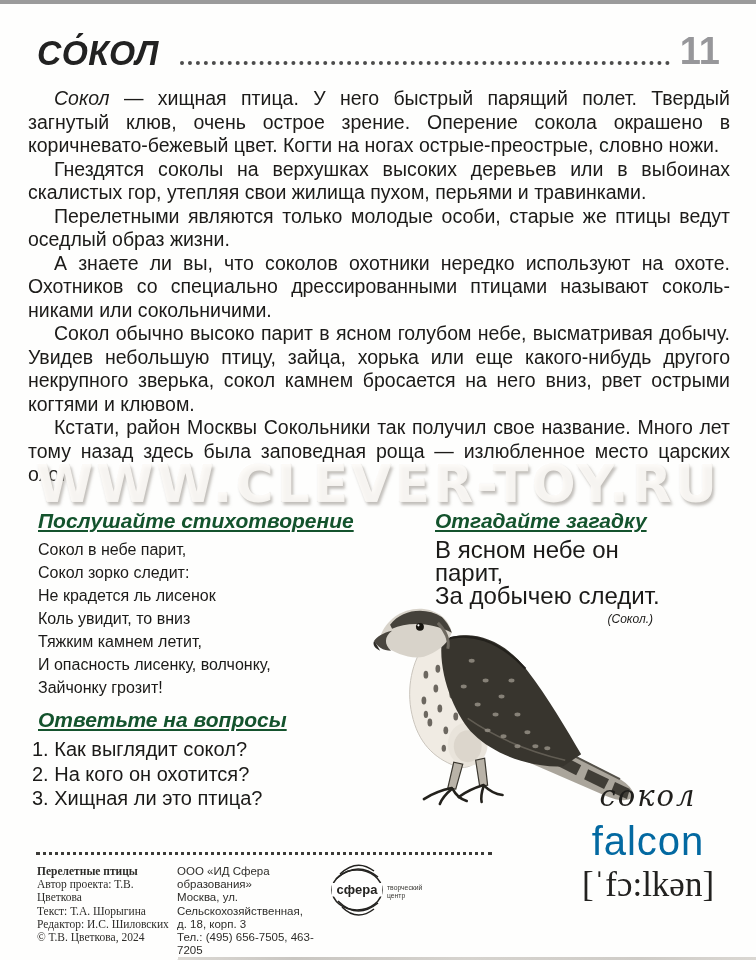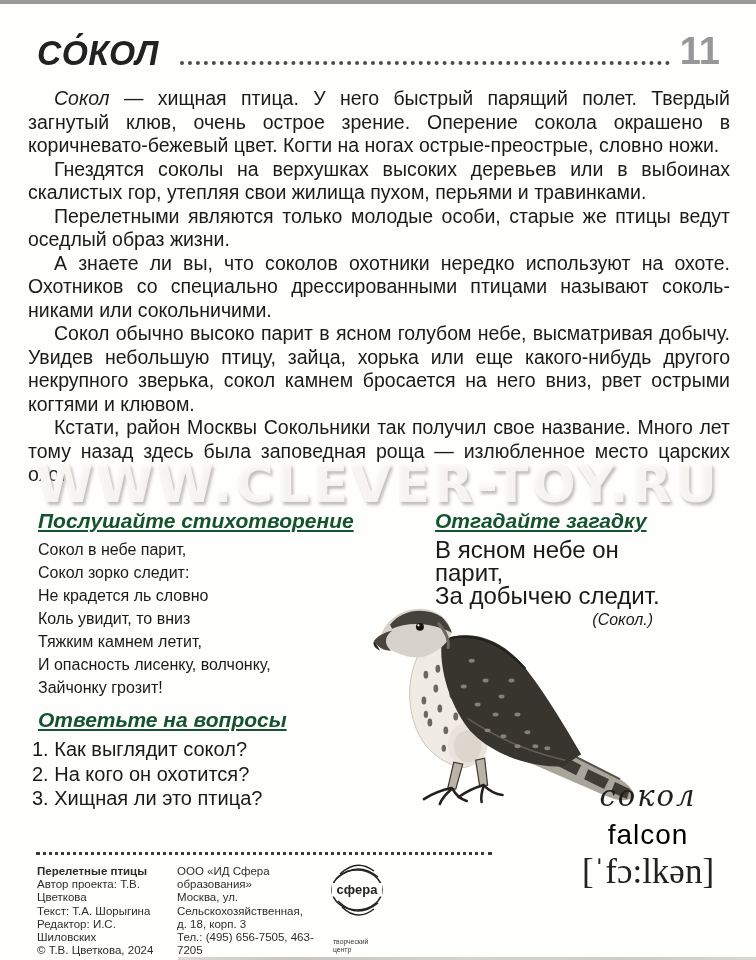--- a/index.html
+++ b/index.html
@@ -28,39 +28,39 @@
   
   .left-col{position:absolute;left:30px;top:505px;width:402px;z-index:2;}
   .sec-heading{font-size:21px;font-weight:700;font-style:italic;margin:0 0 5px 8px;color:#14532d;text-decoration:underline;}
   .pline{font-size:16px;line-height:23px;padding-left:8px;}
   .q-heading{margin-top:9px;}
   .qline{font-size:20px;line-height:24.5px;padding-left:2px;}
 
   
   .right-col{position:absolute;left:435px;top:505px;width:234px;z-index:2;}
   .rline{font-size:24px;line-height:23px;}
-  .answer{font-size:16px;font-style:italic;text-align:right;padding-right:16px;line-height:25px;}
+  .answer{font-size:12px;font-style:italic;text-align:right;padding-right:16px;line-height:25px;}
 
   
   .falcon-wrap{position:absolute;left:368px;top:593px;width:284px;height:211px;z-index:1;}
   .falcon-wrap svg{width:100%;height:100%;}
 
   
   .translation{position:absolute;left:558px;top:775px;width:180px;text-align:center;z-index:2;}
   .cursive{font-family:"DejaVu Serif",serif;font-style:italic;font-size:29px;letter-spacing:2px;color:#201f1c;}
-  .falcon-word{font-size:28px;color:#000000;margin-top:6px;letter-spacing:1px;}
+  .falcon-word{font-size:40px;color:#0369a1;margin-top:6px;letter-spacing:1px;}
   .ipa{font-family:"Liberation Serif",serif;font-size:35px;color:#232220;margin-top:1px;}
 
   
   .footer-sep{position:absolute;left:36px;top:848px;width:456px;border-top:3px dotted #3c3b38;height:0;}
   .footer{position:absolute;left:37px;top:857px;width:700px;height:76px;font-size:11.5px;line-height:13.2px;color:#2e2d2a;}
-  .f-col1{position:absolute;left:0;top:4px;width:140px;}
+  .f-col1{position:absolute;left:0;top:4px;width:140px;font-family:Liberation Serif, serif;}
   .f-col2{position:absolute;left:140px;top:4px;width:160px;}
   .f-bold{font-weight:700;}
-  .f-logo{position:absolute;left:293px;top:2px;display:flex;flex-direction:column;}
+  .f-logo{position:absolute;left:293px;top:2px;display:flex;}
   .logo-sub{font-size:6.8px;line-height:7.6px;width:42px;margin-top:21px;margin-left:3px;color:#3a3935;}
 
   .bottom-strip{position:absolute;left:178px;right:0;bottom:0;height:7px;
         background:linear-gradient(90deg,#dcd9d4,#c9c6c1 20%,#d6d3ce 50%,#cfccc7 80%,#dad7d2);}
 </style>
 </head>
 <body>
 
 <div class="page">
 
@@ -78,21 +78,21 @@
     <p>Сокол обычно высоко парит в ясном голубом небе, высматривая добычу. Увидев небольшую птицу, зайца, хорька или еще какого-нибудь другого некрупного зверька, сокол камнем бросается на него вниз, рвет острыми когтями и клювом.</p>
     <p>Кстати, район Москвы Сокольники так получил свое название. Много лет тому назад здесь была заповедная роща — излюбленное место царских охот.</p>
   </div>
 
   <div class="watermark">WWW.CLEVER-TOY.RU</div>
 
   <div class="left-col">
     <div class="sec-heading">Послушайте стихотворение</div>
     <div class="pline">Сокол в небе парит,</div>
     <div class="pline">Сокол зорко следит:</div>
-    <div class="pline">Не крадется ль словно</div>
+    <div class="pline">Не крадется ль лисенок</div>
     <div class="pline">Коль увидит, то вниз</div>
     <div class="pline">Тяжким камнем летит,</div>
     <div class="pline">И опасность лисенку, волчонку,</div>
     <div class="pline">Зайчонку грозит!</div>
     <div class="sec-heading q-heading">Ответьте на вопросы</div>
     <div class="qline">1. Как выглядит сокол?</div>
     <div class="qline">2. На кого он охотится?</div>
     <div class="qline">3. Хищная ли это птица?</div>
   </div>
 

